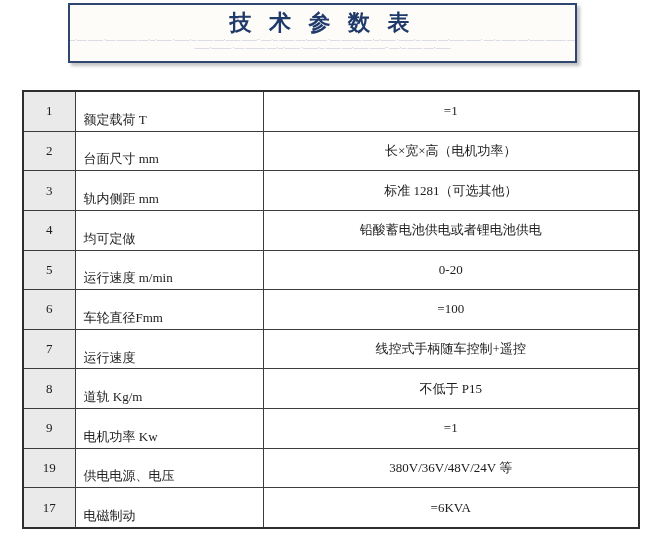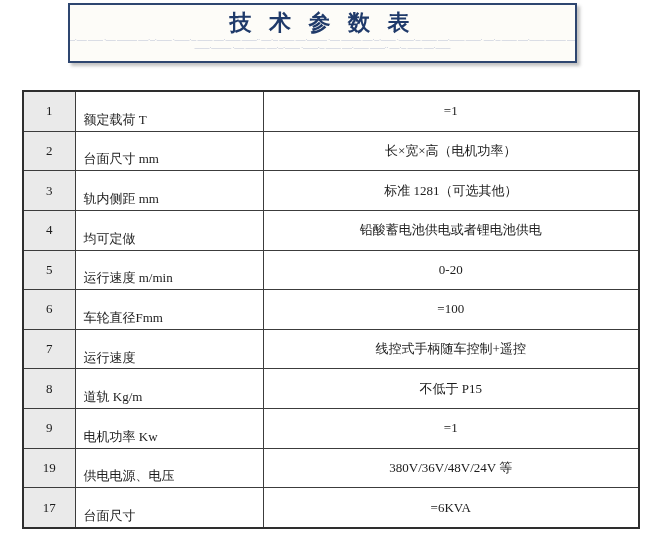--- a/index.html
+++ b/index.html
@@ -125,17 +125,17 @@
       <td class="cell-param">电机功率 Kw</td>
       <td class="cell-value">=1</td>
     </tr>
     <tr>
       <td class="cell-no">19</td>
       <td class="cell-param">供电电源、电压</td>
       <td class="cell-value">380V/36V/48V/24V 等</td>
     </tr>
     <tr>
       <td class="cell-no">17</td>
-      <td class="cell-param">台面尺寸</td>
+      <td class="cell-param">电磁制动</td>
       <td class="cell-value">=6KVA</td>
     </tr>
   </tbody>
 </table>
 
 </body></html>

